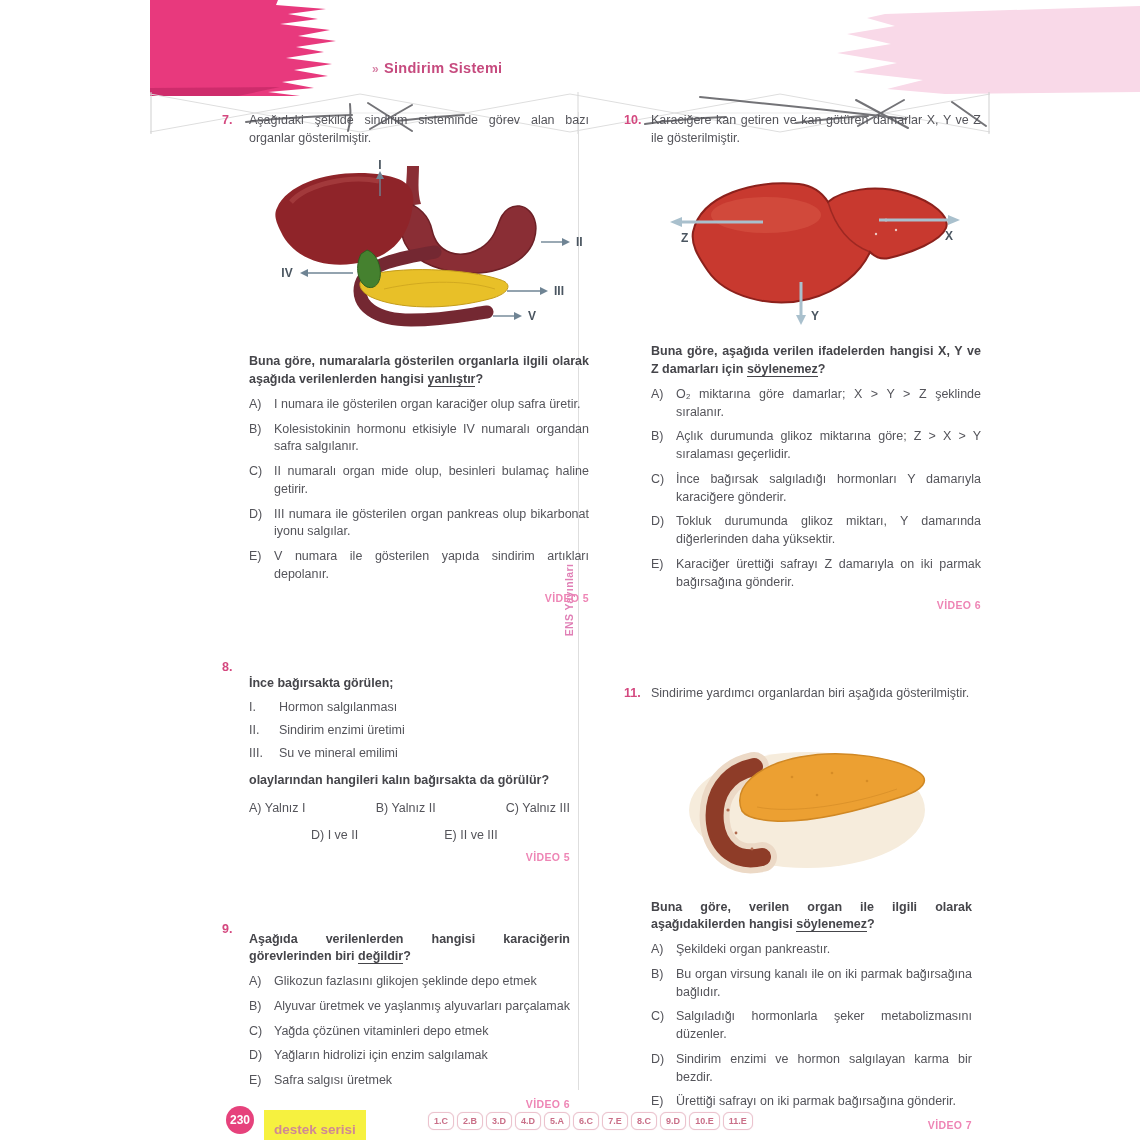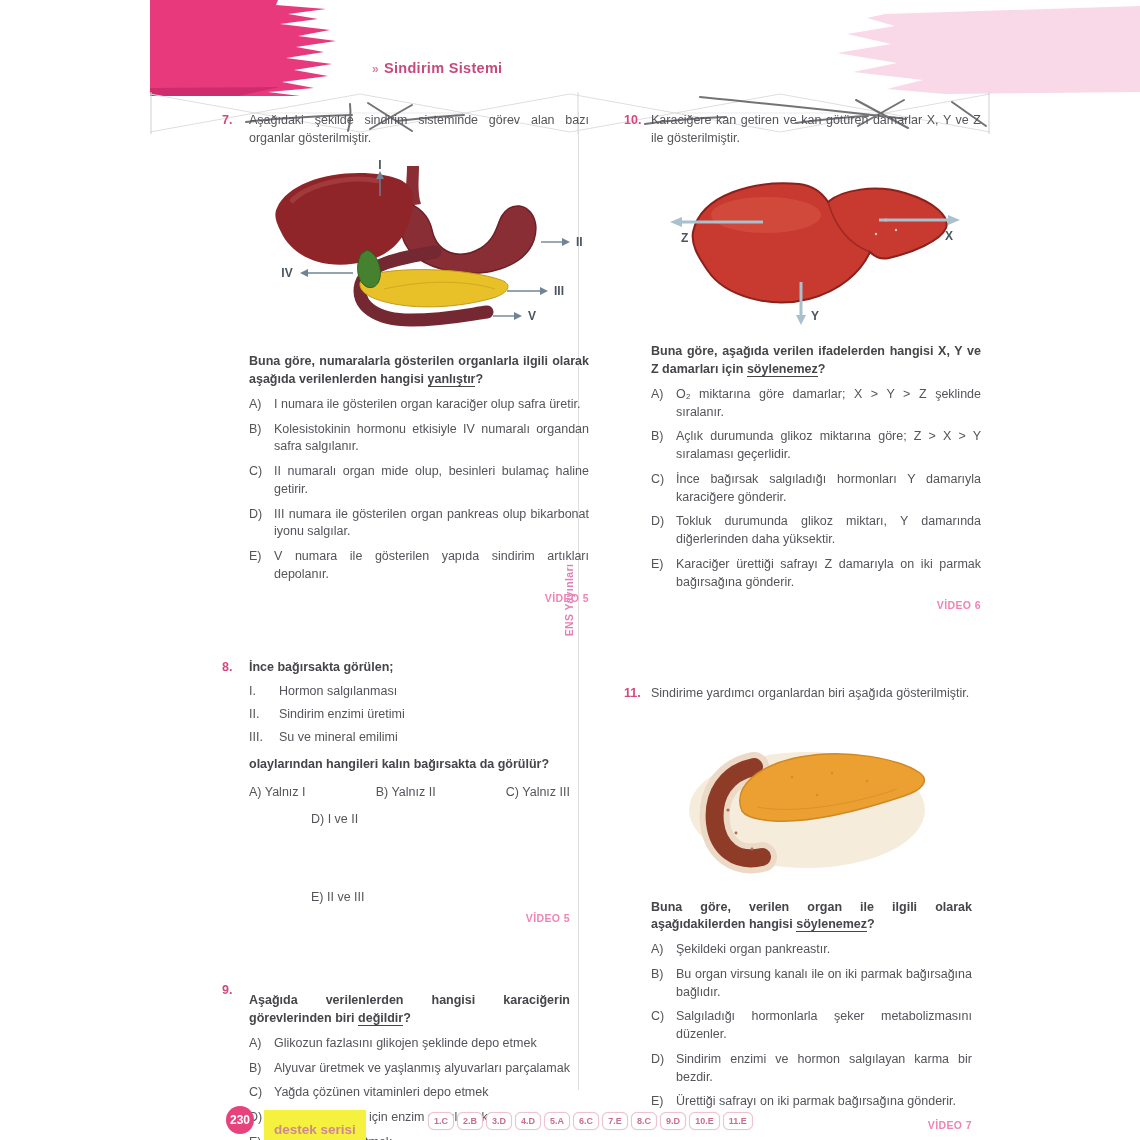--- a/index.html
+++ b/index.html
@@ -23,21 +23,21 @@
   .qnum{color:#d4487f;font-weight:bold;}
   .intro{text-align:justify;}
   .stem{font-weight:bold;color:#45454a;text-align:justify;margin:10px 0 6px 0;}
   .ul{border-bottom:1.4px solid #45454a;}
   .opt{display:flex;margin:7px 0;}
   .olet{width:25px;flex-shrink:0;}
   .otext{flex:1;text-align:justify;}
   .video{color:#ee85b5;font-weight:bold;font-size:10.5px;text-align:right;letter-spacing:.4px;margin-top:5px;}
   .romitem{display:grid;grid-template-columns:30px 1fr;margin:5px 0;}
   .q8row1{display:flex;justify-content:space-between;margin-top:10px;}
-  .q8row2{display:flex;gap:60px;padding-left:62px;margin-top:9px;flex-direction:column;}
+  .q8row2{display:flex;gap:86px;padding-left:62px;margin-top:9px;}
   .diagram{text-align:center;margin:12px 0 4px 0;}
   .dlabel{font-weight:bold;fill:#4a5560;font-size:12px;}
   .arrow{stroke:#6f8494;stroke-width:1.4;}
   .ahead{fill:#6f8494;}
   .varrow{stroke:#a9c0cd;stroke-width:3;}
   .vhead{fill:#a9c0cd;}
   
   .page-badge{
     position:absolute;left:226px;top:1106px;width:28px;height:28px;border-radius:50%;
     background:#e6427c;color:#fff;font-size:12px;font-weight:bold;
@@ -162,21 +162,21 @@
           <span class="olet">E)</span>
           <span class="otext">V numara ile gösterilen yapıda sindirim artıkları depolanır.</span>
         </div>
       <div class="video">VİDEO 5</div>
     </div>
   </div>
 
   <div class="qblock" style="margin-top:54px;">
     <div class="qnum">8.</div>
     <div>
-      <div class="stem" style="margin-top:0;">İnce bağırsakta görülen;</div>
+      <div class="stem" style="margin-top:16px;">İnce bağırsakta görülen;</div>
       <div class="romitem">
           <span>I.</span>
           <span>Hormon salgılanması</span>
         </div>
       <div class="romitem">
           <span>II.</span>
           <span>Sindirim enzimi üretimi</span>
         </div>
       <div class="romitem">
           <span>III.</span>

